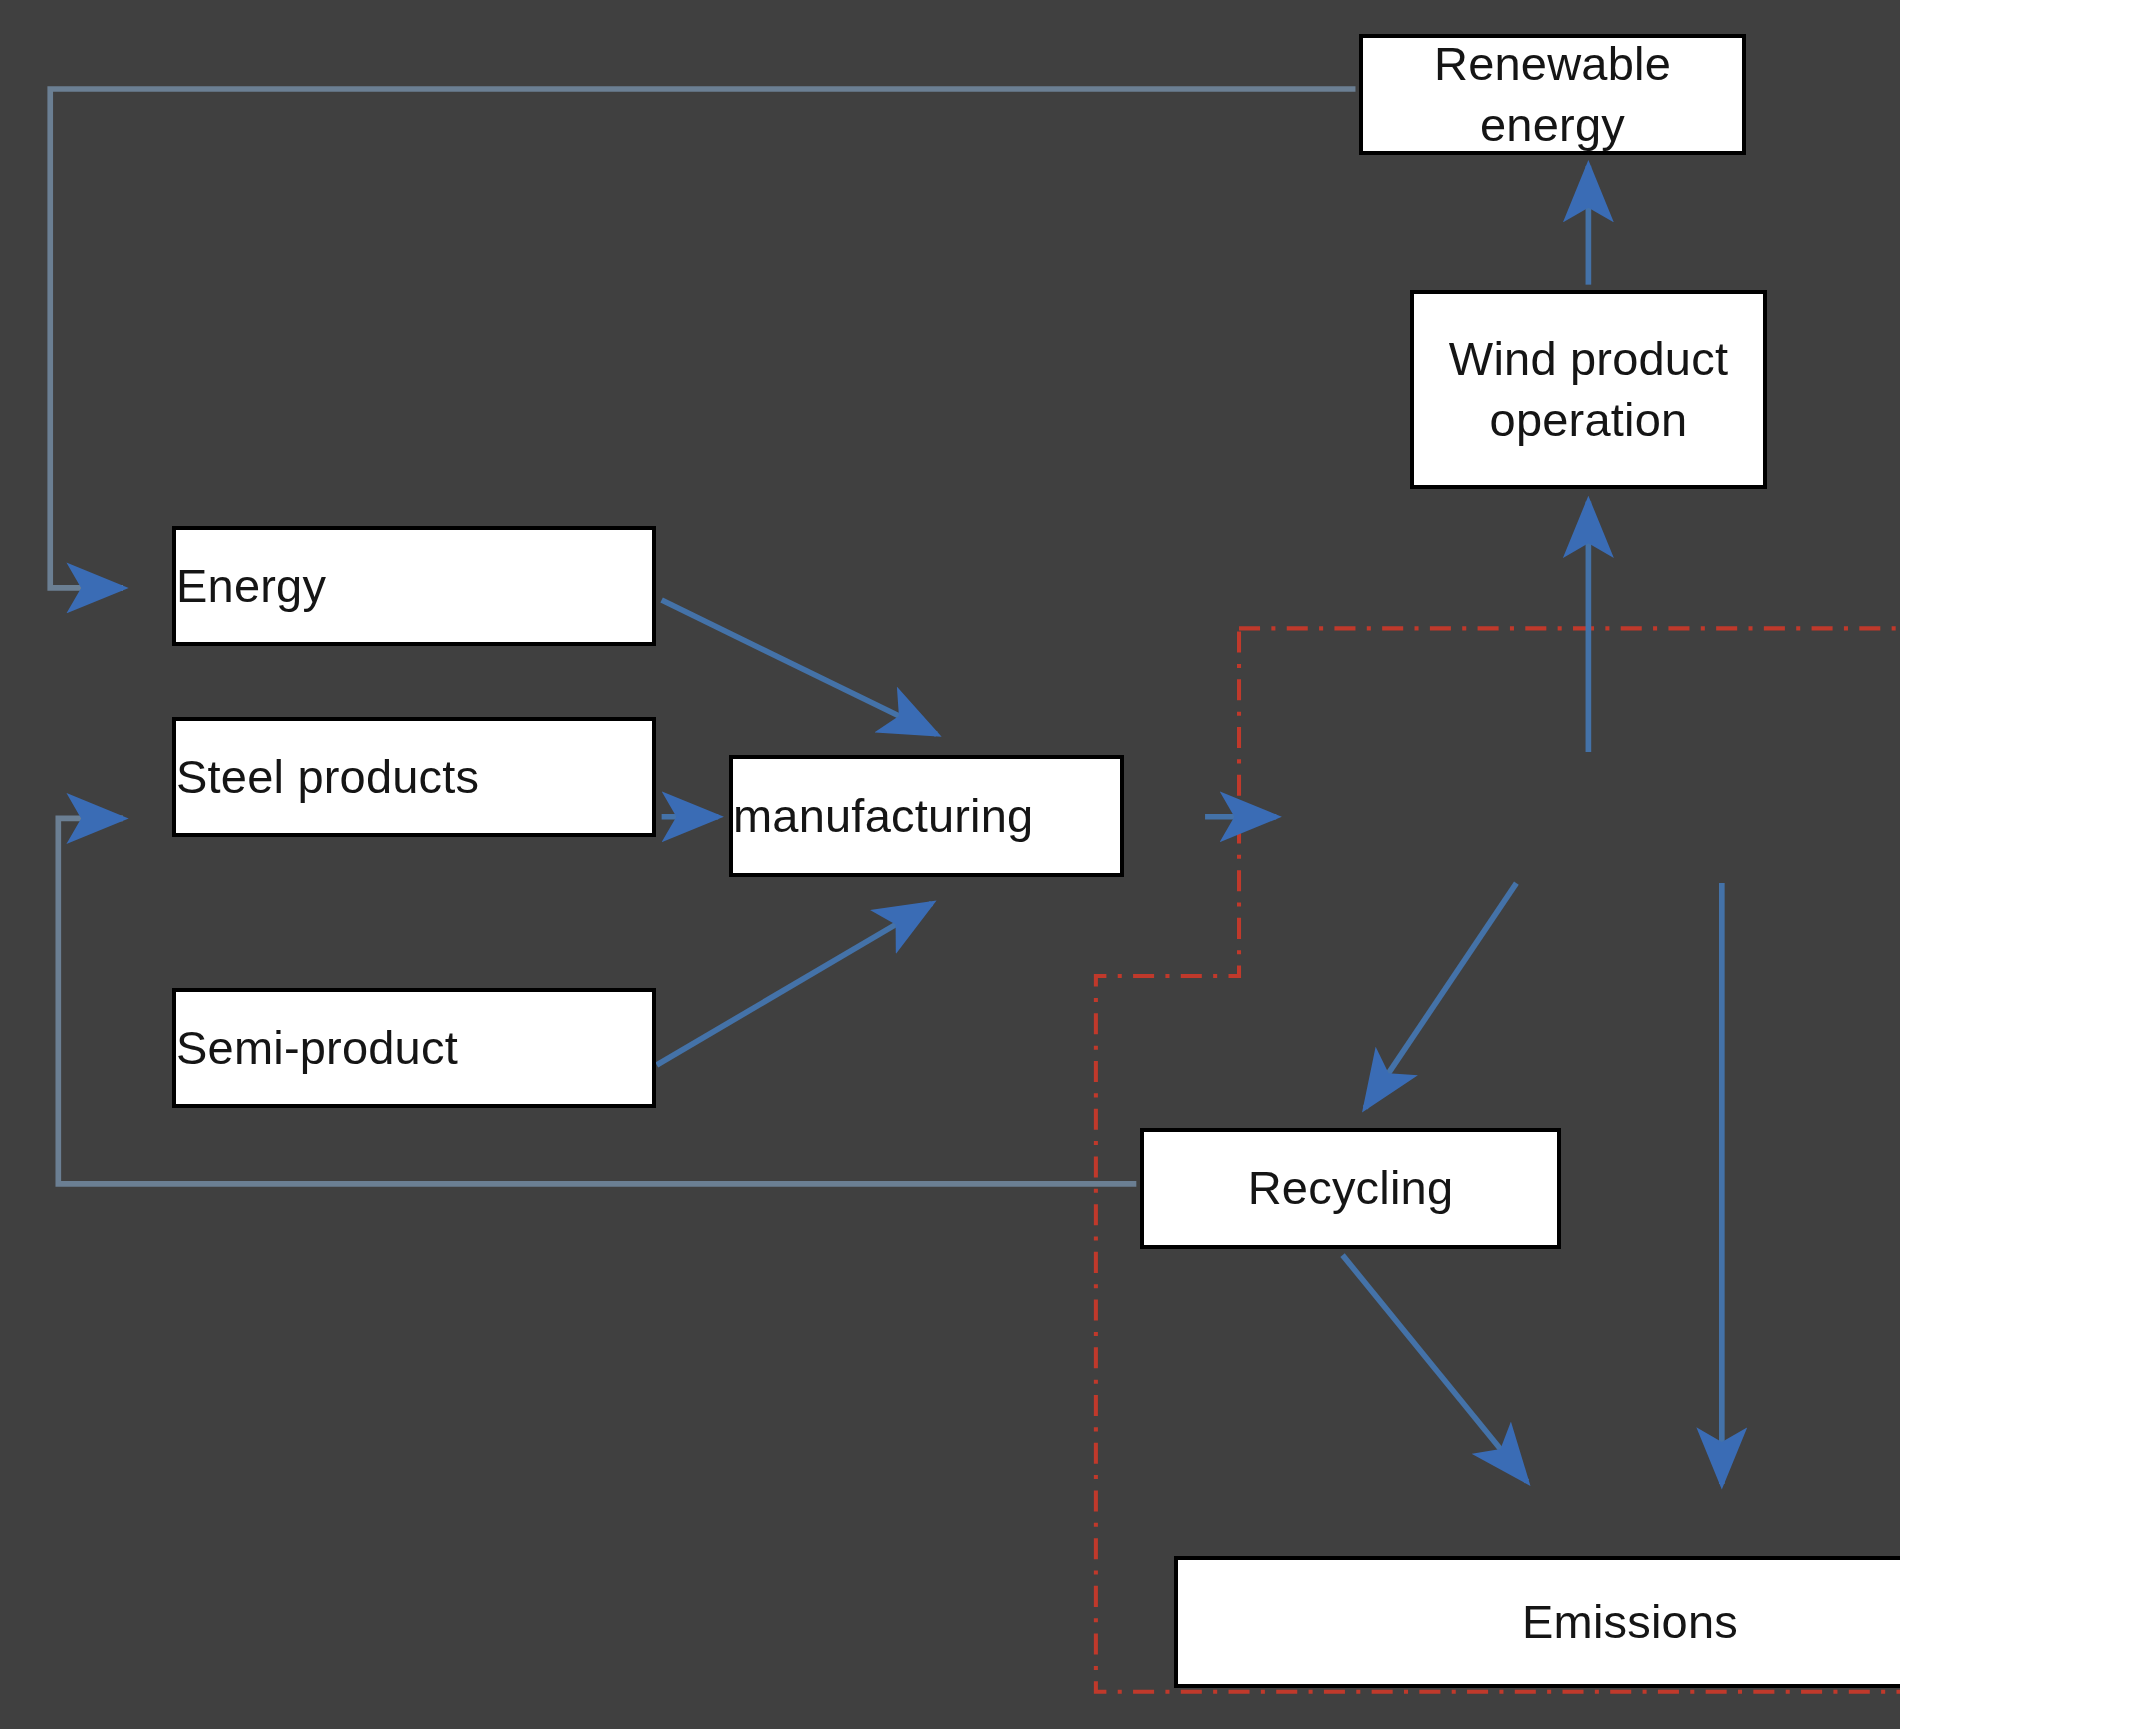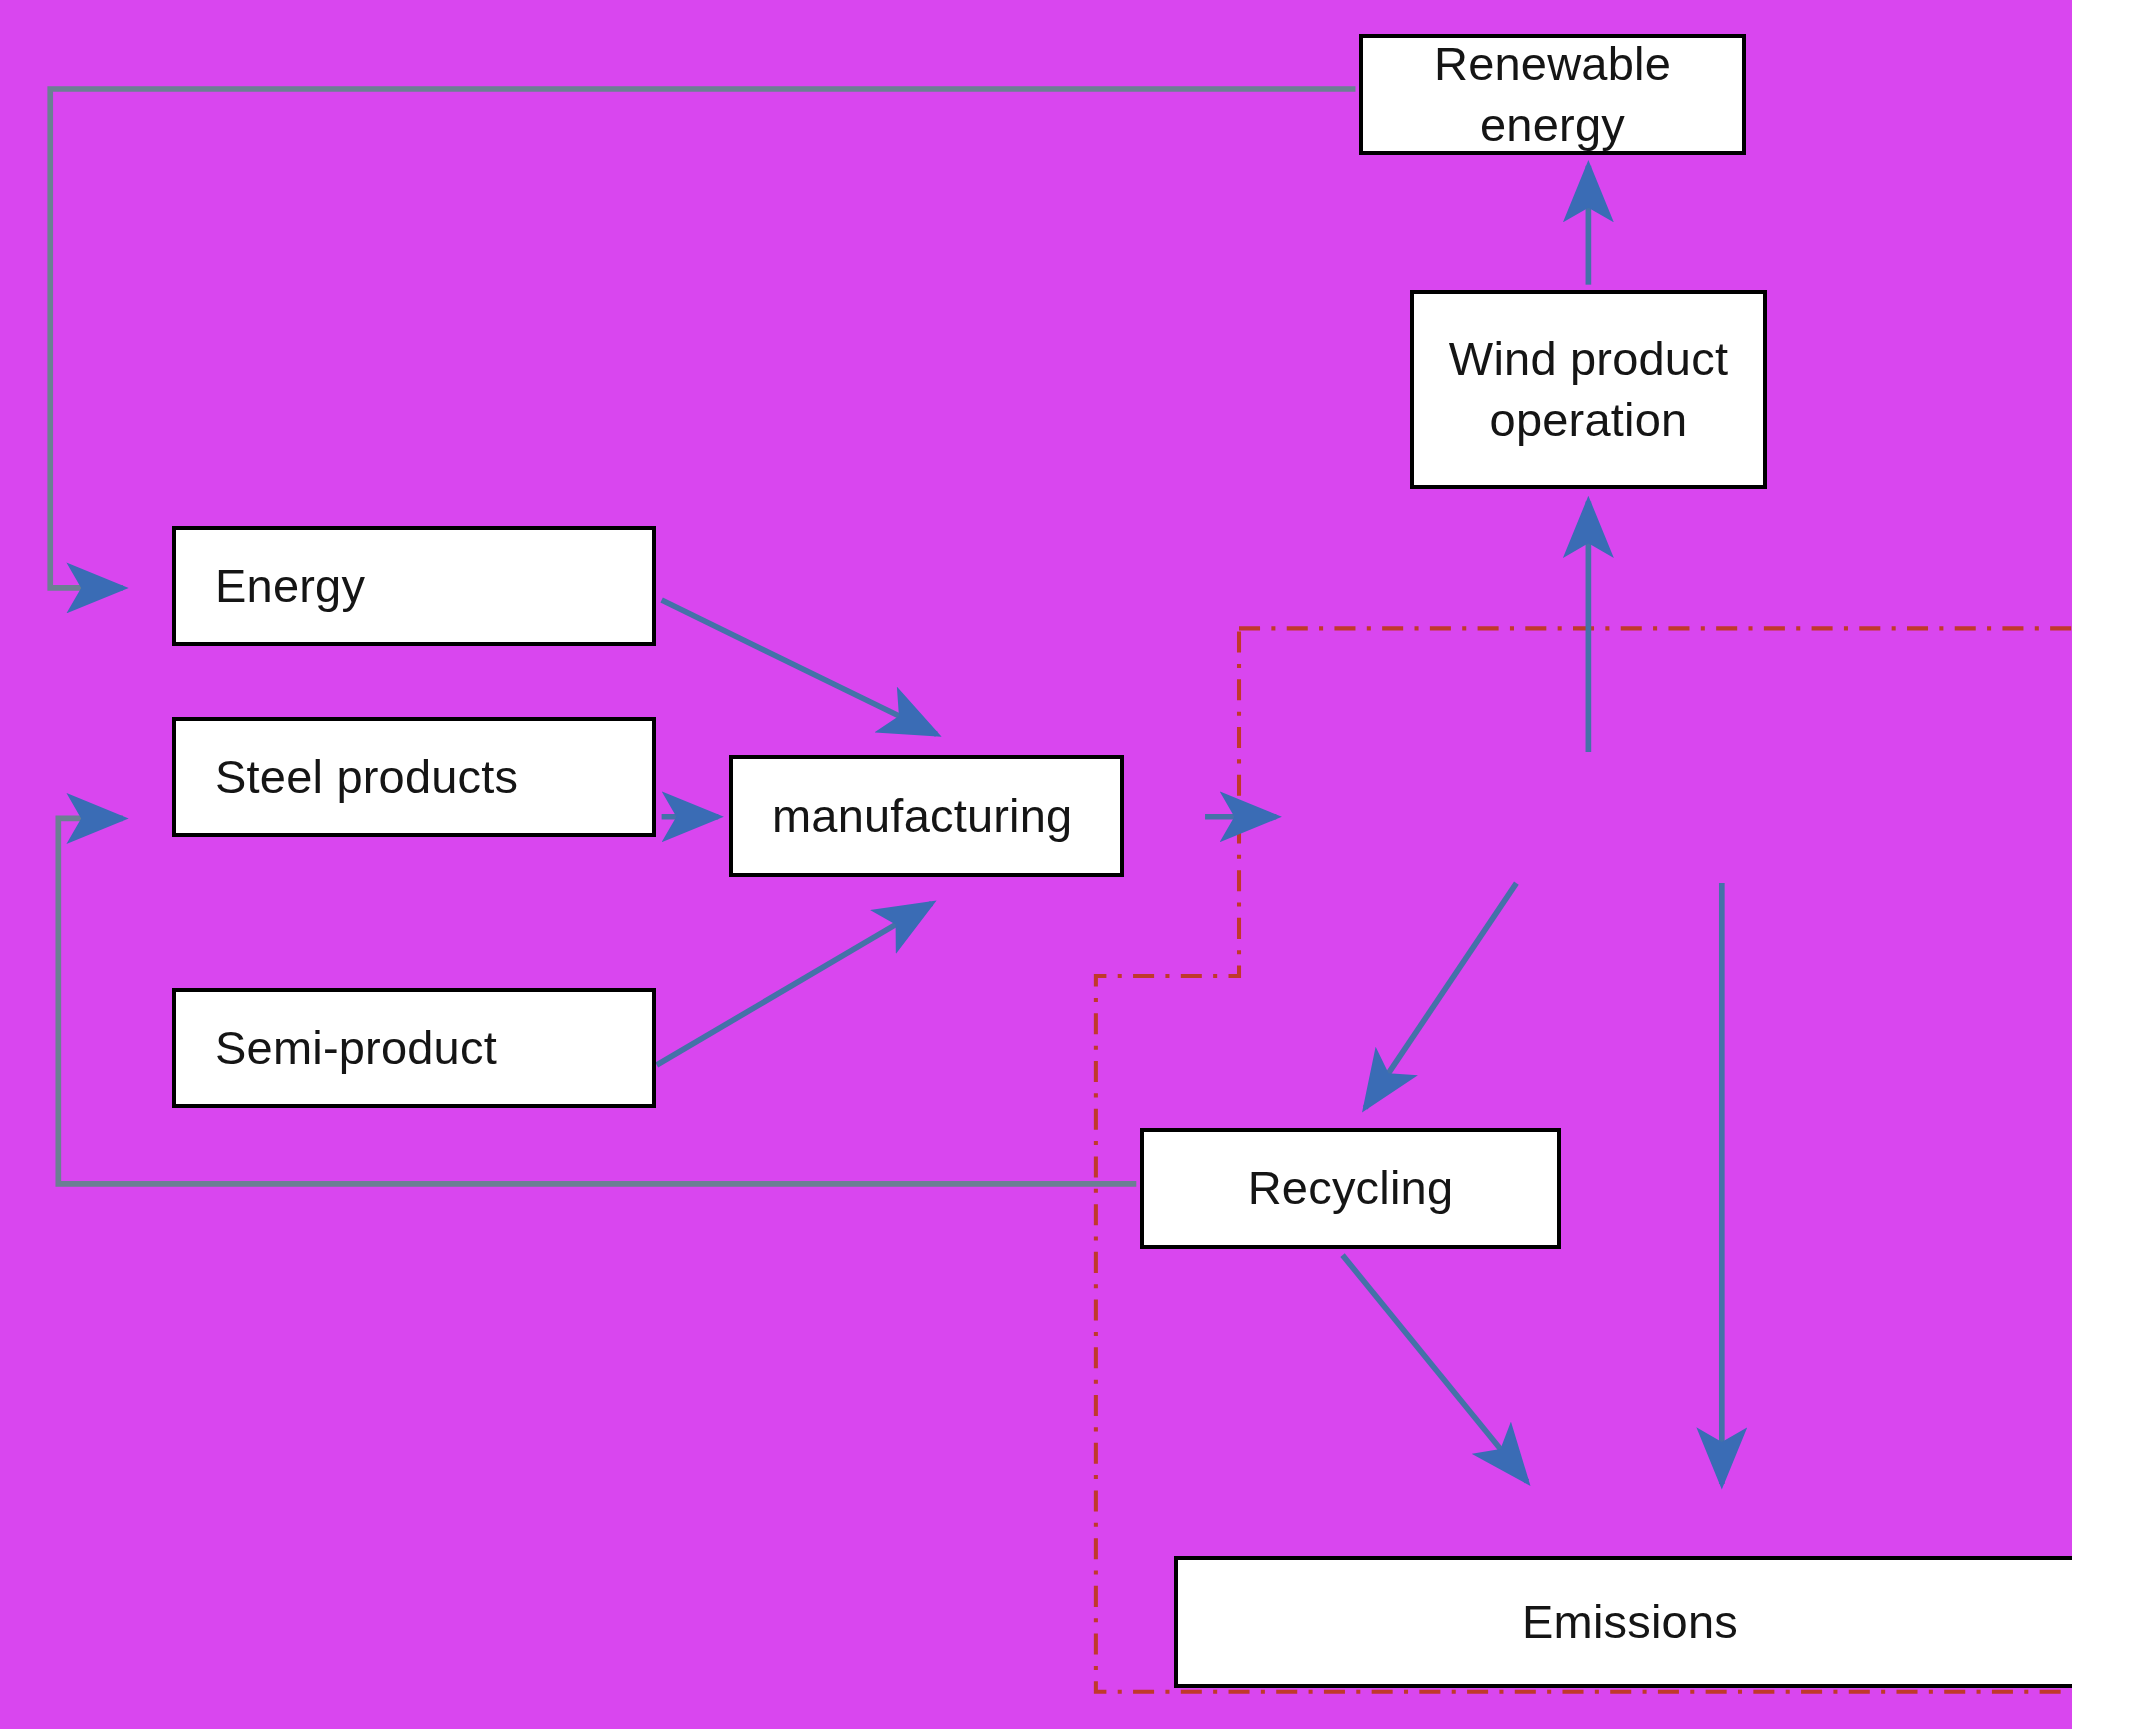--- a/index.html
+++ b/index.html
@@ -6,41 +6,40 @@
   html, body {
     margin: 0;
     padding: 0;
     background: #ffffff;
   }
   body {
     font-family: "Liberation Sans", sans-serif;
   }
   #canvas {
     position: relative;
-    width: 2072px;
+    width: 1900px;
     height: 1729px;
-    background: #d946ef;
+    background: #404040;
     overflow: hidden;
   }
   .node {
     position: absolute;
     box-sizing: border-box;
     border: 4px solid #000000;
     background: #ffffff;
     display: flex;
     align-items: center;
     color: #151515;
     font-size: 47px;
     line-height: 1.28;
     letter-spacing: 0.2px;
     z-index: 3;
   }
   .node.left-text {
     justify-content: flex-start;
-    padding-left: 39px;
   }
   .node.center-text {
     justify-content: center;
     text-align: center;
   }
   .node .label {
     display: block;
     white-space: pre-line;
   }
   svg.edges {

